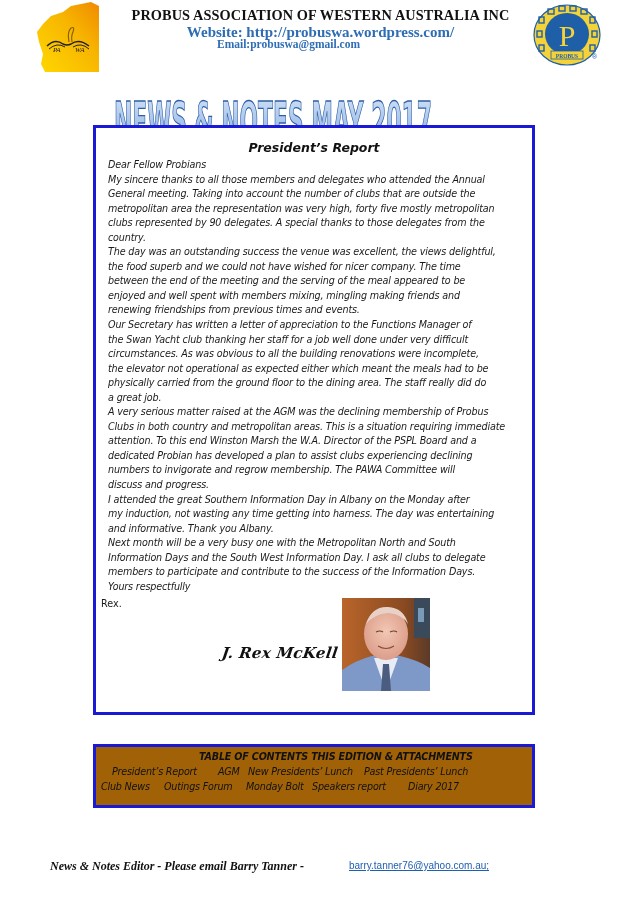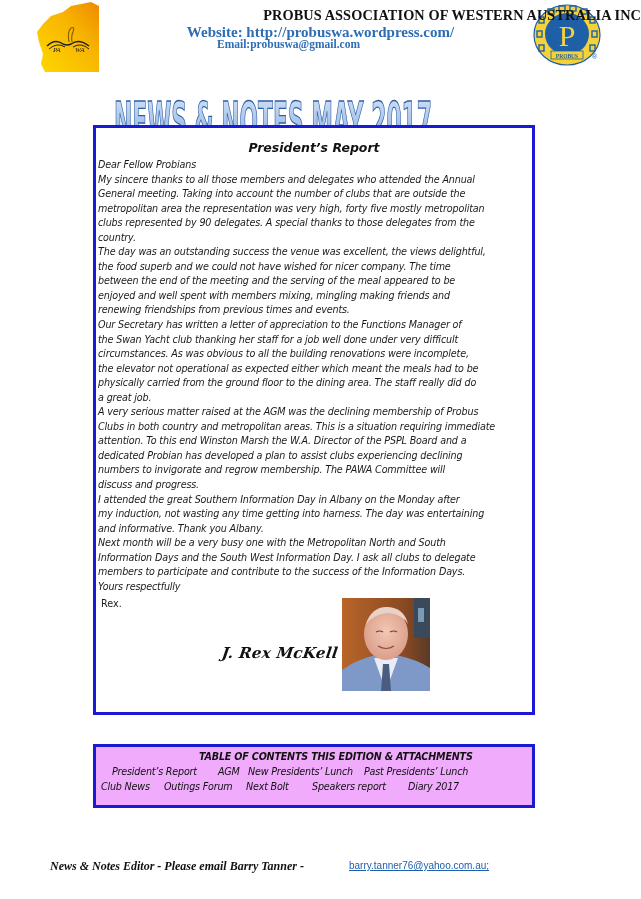--- a/index.html
+++ b/index.html
@@ -2,34 +2,34 @@
 <html><head>
 <meta charset="utf-8">
 <style>
   html, body { margin:0; padding:0; background:#ffffff; }
   body { width:641px; height:899px; position:relative; overflow:hidden; font-family:"Liberation Sans", sans-serif; color:#111; }
 
   .logo-wa { position:absolute; left:33px; top:2px; width:70px; height:70px; }
   .logo-probus { position:absolute; left:533px; top:4px; width:70px; height:60px; }
   .reg-mark { position:absolute; left:592px; top:53px; font-size:7px; color:#1f5fa8; font-family:"Liberation Sans", sans-serif; }
 
-  .org-name { position:absolute; left:0; width:641px; top:7px; text-align:right; font-family:"Liberation Serif", serif; font-weight:bold; font-size:14.3px; color:#111; letter-spacing:0.1px; }
+  .org-name { position:absolute; left:0; width:641px; top:7px; text-align:center; font-family:"Liberation Serif", serif; font-weight:bold; font-size:14.3px; color:#111; letter-spacing:0.1px; }
   .org-website { position:absolute; left:0; width:641px; top:24px; text-align:center; font-family:"Liberation Serif", serif; font-weight:bold; font-size:15px; color:#2e6db4; }
   .org-email { position:absolute; left:0; width:577px; top:38px; text-align:center; font-family:"Liberation Serif", serif; font-weight:bold; font-size:11.5px; color:#2e6db4; }
 
   .masthead { position:absolute; left:112px; top:54px; width:330px; height:58px;margin-top:35px; }
 
   .report-box { position:absolute; left:93px; top:125px; width:436px; height:584px; border:3px solid #1a1ad6; background:#fff; }
   .report-title { position:absolute; left:0; width:100%; top:12px; text-align:center; font-family:"DejaVu Sans", sans-serif; font-style:italic; font-weight:bold; font-size:12.5px; color:#111; }
-  .report-body { position:absolute; left:2px; top:30px; width:430px; font-family:"DejaVu Sans", sans-serif; font-style:italic; font-size:9.6px; line-height:14.55px; color:#1a1a1a; white-space:pre-line; letter-spacing:-0.15px; }
+  .report-body { position:absolute; left:12px; top:30px; width:430px; font-family:"DejaVu Sans", sans-serif; font-style:italic; font-size:9.6px; line-height:14.55px; color:#1a1a1a; white-space:pre-line; letter-spacing:-0.15px; }
   .report-sign { position:absolute; left:5px; top:470px; font-family:"DejaVu Sans", sans-serif; font-size:9.6px; color:#1a1a1a; }
   .signature { position:absolute; left:126px; top:516px; font-family:"DejaVu Serif", serif; font-style:italic; font-weight:bold; font-size:15px; color:#111; letter-spacing:0.3px; transform:skewX(-8deg); }
   .photo { position:absolute; left:246px; top:470px; width:88px; height:93px; overflow:hidden; }
 
-  .toc-box { position:absolute; left:93px; top:744px; width:436px; height:58px; border:3px solid #1a1ad6; background:#f0abfc; }
+  .toc-box { position:absolute; left:93px; top:744px; width:436px; height:58px; border:3px solid #1a1ad6; background:#a16207; }
   .toc-title { position:absolute; left:103px; top:4px; font-family:"DejaVu Sans", sans-serif; font-style:italic; font-weight:bold; font-size:9.6px; color:#111; letter-spacing:-0.2px; }
   .toc-row { position:absolute; left:0; font-family:"DejaVu Sans", sans-serif; font-style:italic; font-size:9.6px; color:#111; white-space:nowrap; letter-spacing:-0.2px; }
   .toc-row span { position:absolute; white-space:nowrap; }
 
   .footer { position:absolute; left:50px; top:859px; font-family:"Liberation Serif", serif; font-style:italic; font-weight:bold; font-size:12px; color:#111; white-space:nowrap; }
   .footer-email { position:absolute; left:349px; top:860px; font-family:"Liberation Sans", sans-serif; font-size:10px; color:#1f5fb0; text-decoration:underline; white-space:nowrap; }
 </style>
 </head>
 <body>
 
@@ -155,20 +155,20 @@
   <div class="toc-title">TABLE OF CONTENTS THIS EDITION &amp; ATTACHMENTS</div>
   <div class="toc-row" style="top:19px;">
     <span style="left:16px;">President’s Report</span>
     <span style="left:122px;">AGM</span>
     <span style="left:152px;">New Presidents’ Lunch</span>
     <span style="left:268px;">Past Presidents’ Lunch</span>
   </div>
   <div class="toc-row" style="top:34px;">
     <span style="left:5px;">Club News</span>
     <span style="left:68px;">Outings Forum</span>
-    <span style="left:150px;">Next Bolt</span>
+    <span style="left:150px;">Monday Bolt</span>
     <span style="left:216px;">Speakers report</span>
     <span style="left:312px;">Diary 2017</span>
   </div>
 </div>
 
 <div class="footer">News &amp; Notes Editor  -  Please email  Barry Tanner  -</div>
 <a class="footer-email">barry.tanner76@yahoo.com.au;</a>
 
 </body></html>

